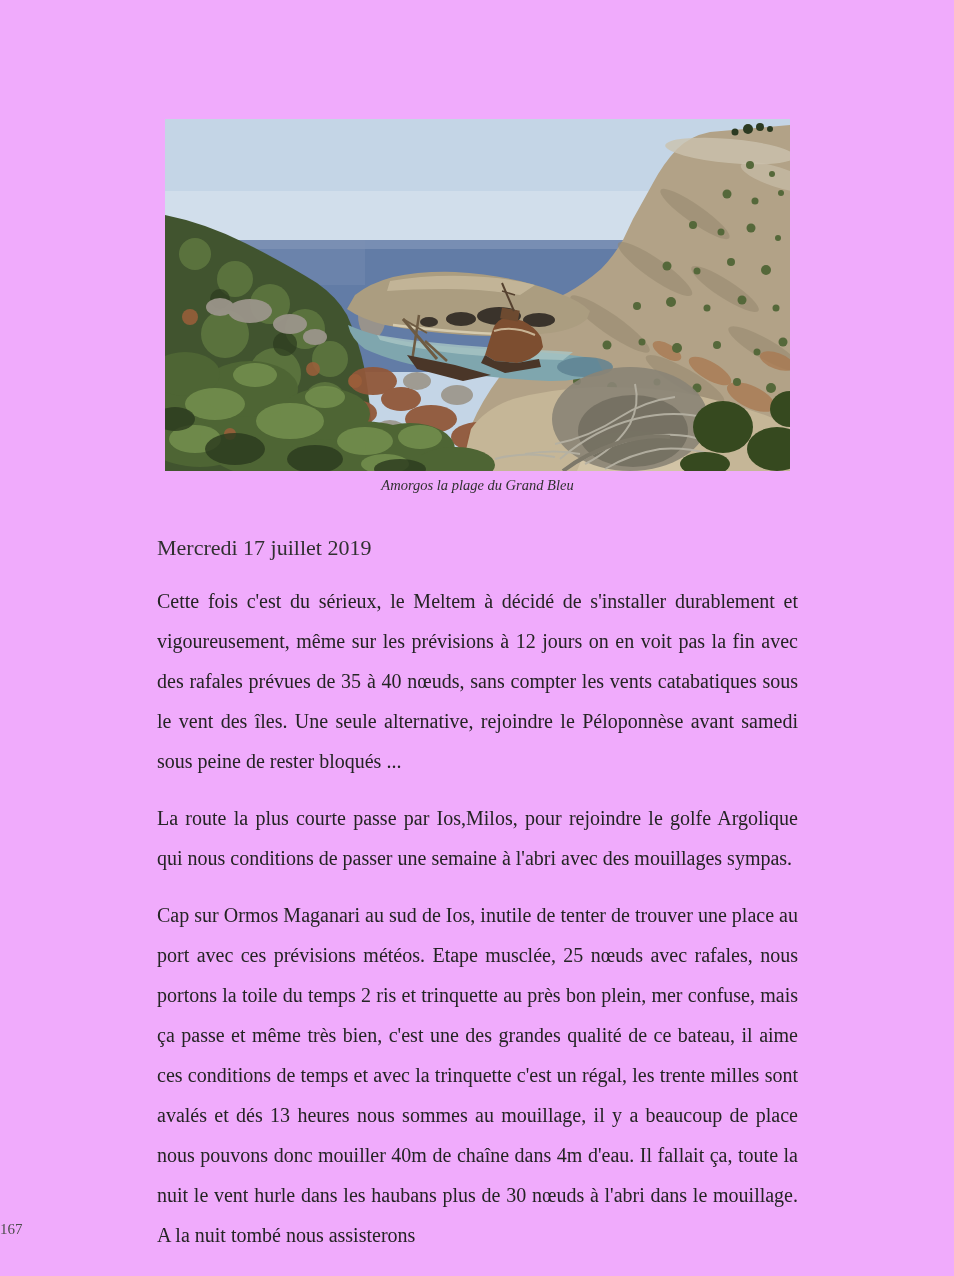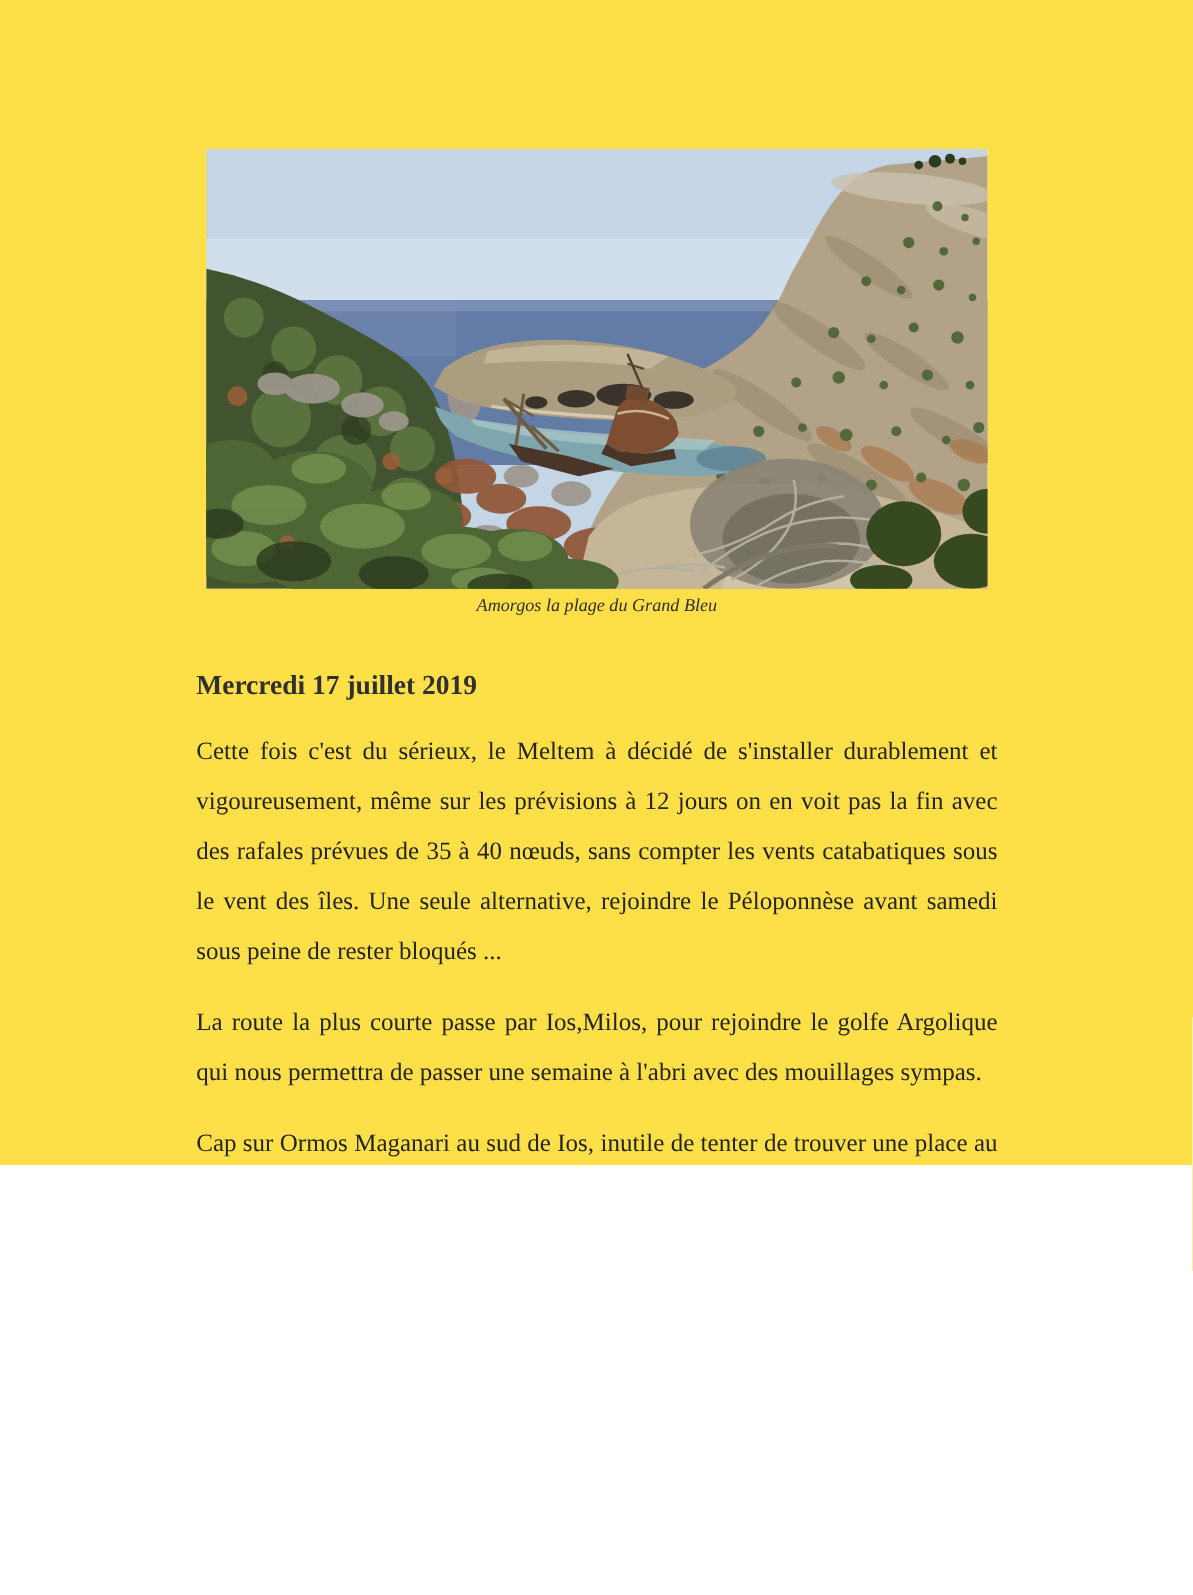--- a/index.html
+++ b/index.html
@@ -1,23 +1,23 @@
 <!DOCTYPE html>
 <html><head>
 <meta charset="utf-8">
 <style>
   html,body{margin:0;padding:0;background:#ffffff;}
-  .page{position:relative;width:954px;height:932px;background:#fde047;overflow:hidden;
+  .page{position:relative;width:954px;height:1276px;background:#f0abfc;overflow:hidden;
         font-family:"Liberation Serif","DejaVu Serif",serif;color:#242424;}
   .photo{position:absolute;left:165px;top:119px;width:625px;height:352px;margin:0;}
   .photo svg{display:block;width:100%;height:100%;}
   .caption{position:absolute;left:165px;top:477px;width:625px;text-align:center;
            font-style:italic;font-size:14.5px;color:#2f2f2f;}
   .date{position:absolute;left:157px;top:535px;width:641px;margin:0;
-        font-size:22px;font-weight:bold;color:#303030;}
+        font-size:22px;font-weight:normal;color:#303030;}
   .bodytext{position:absolute;left:157px;top:581px;width:641px;
             font-size:20px;line-height:40px;text-align:justify;color:#242424;}
   .bodytext p{margin:0 0 17px 0;}
   .pagenum{position:absolute;left:0;top:1221px;width:100%;
            font-size:15px;color:#4d4d4d;}
 </style>
 </head>
 <body>
 
 <div class="page">
@@ -233,18 +233,18 @@
       </g>
     </svg>
   </figure>
 
   <div class="caption">Amorgos la plage du Grand Bleu</div>
 
   <h2 class="date">Mercredi 17 juillet 2019</h2>
 
   <div class="bodytext">
     <p>Cette fois c'est du sérieux, le Meltem à décidé de s'installer durablement et vigoureusement, même sur les prévisions à 12 jours on en voit pas la fin avec des rafales prévues de 35 à 40 nœuds, sans compter les vents catabatiques sous le vent des îles. Une seule alternative, rejoindre le Péloponnèse avant samedi sous peine de rester bloqués ...</p>
-    <p>La route la plus courte passe par Ios,Milos, pour rejoindre le golfe Argolique qui nous permettra de passer une semaine à l'abri avec des mouillages sympas.</p>
+    <p>La route la plus courte passe par Ios,Milos, pour rejoindre le golfe Argolique qui nous conditions de passer une semaine à l'abri avec des mouillages sympas.</p>
     <p>Cap sur Ormos Maganari au sud de Ios, inutile de tenter de trouver une place au port avec ces prévisions météos. Etape musclée, 25 nœuds avec rafales, nous portons la toile du temps 2 ris et trinquette au près bon plein, mer confuse, mais ça passe et même très bien, c'est une des grandes qualité de ce bateau, il aime ces conditions de temps et avec la trinquette c'est un régal, les trente milles sont avalés et dés 13 heures nous sommes au mouillage, il y a beaucoup de place nous pouvons donc mouiller 40m de chaîne dans 4m d'eau. Il fallait ça, toute la nuit le vent hurle dans les haubans plus de 30 nœuds à l'abri dans le mouillage. A la nuit tombé nous assisterons</p>
   </div>
 
   <div class="pagenum">167</div>
 </div>
 
 </body></html>

